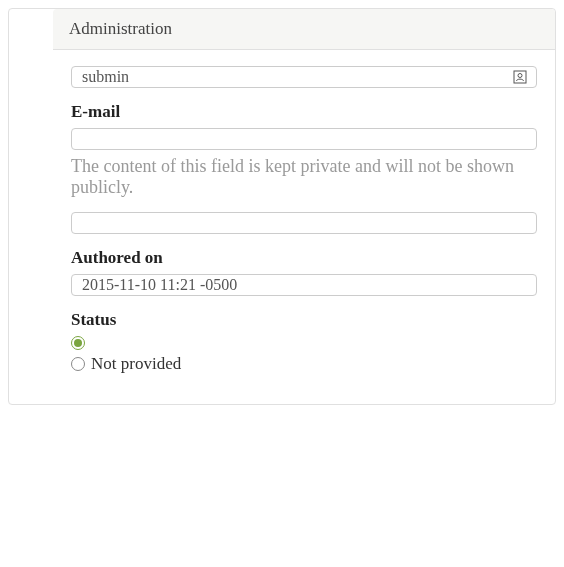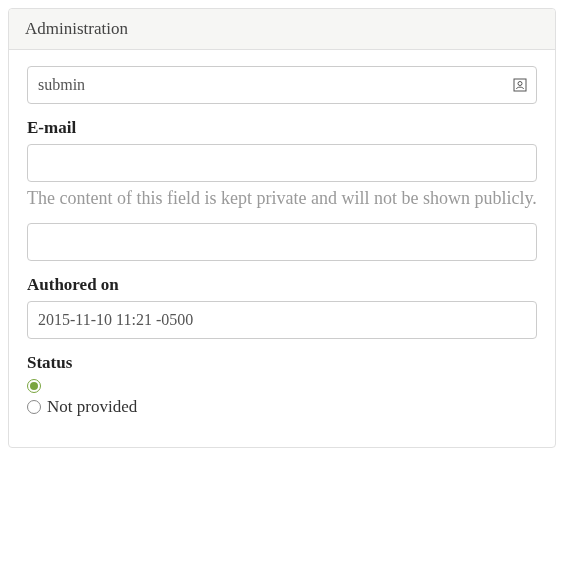--- a/index.html
+++ b/index.html
@@ -7,20 +7,21 @@
     font-family: Georgia, 'Times New Roman', serif;
     background: #ffffff;
     padding: 8px;
     color: #333;
   }
   .panel {
     border: 1px solid #e0e0e0;
     border-radius: 4px;
     width: 548px;
     background: #fff;
+    padding-left: 44px;
   }
   .panel-header {
     background: #f6f6f4;
     border-bottom: 1px solid #e0e0e0;
     border-radius: 4px 4px 0 0;
     padding: 10px 16px;
     font-size: 17px;
     color: #444;
     font-weight: normal;
   }
@@ -44,21 +45,21 @@
   }
   .text-input {
     width: 100%;
     font-family: Georgia, serif;
     font-size: 16px;
     padding: 8px 10px;
     border: 1px solid #ccc;
     border-radius: 4px;
     color: #555;
     background: #fff;
-    height: 38px;
+    height: 22px;
   }
   .desc {
     color: #9a9a9a;
     font-size: 18px;
     margin-top: 6px;
   }
   .input-wrap { position: relative; }
   .input-icon {
     position: absolute;
     right: 10px;

